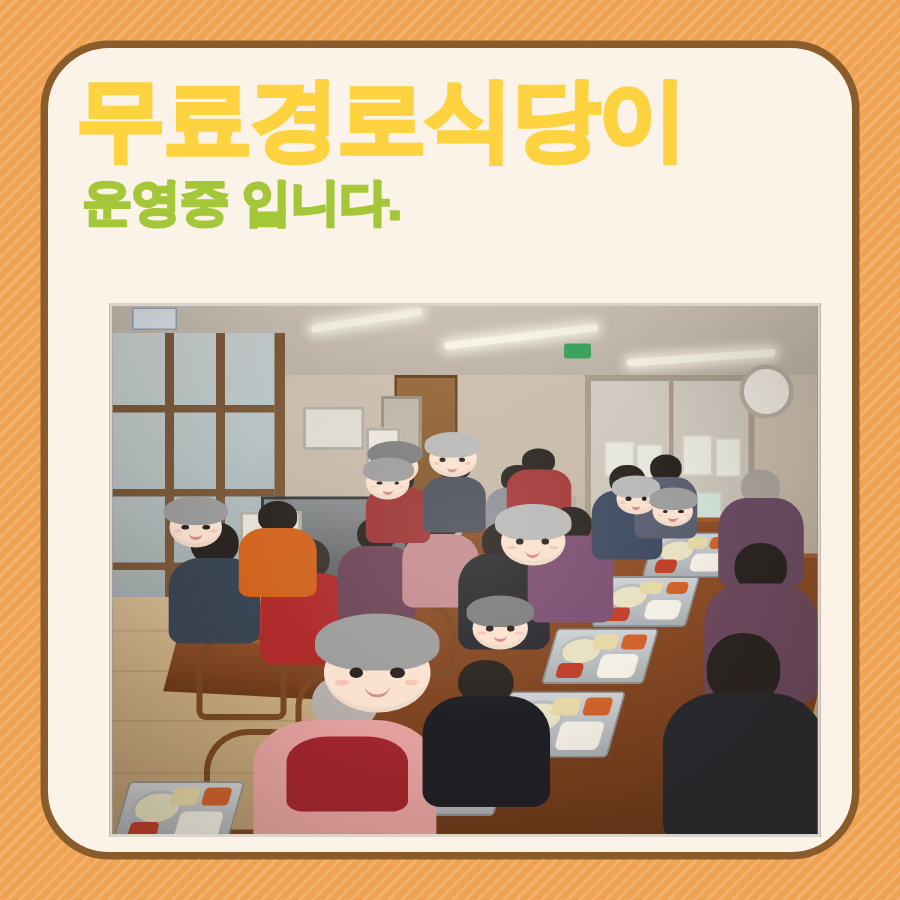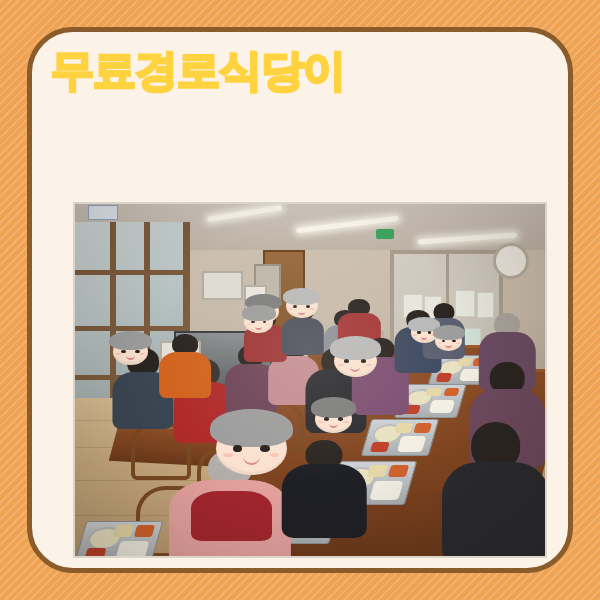--- a/index.html
+++ b/index.html
@@ -47,21 +47,21 @@
   
   #headline {
     position: absolute;
     left: 19px;
     top: 17px;
     width: 500px;
   }
   .title-main {
     margin: 0;
     font-family: "Liberation Sans", "DejaVu Sans", sans-serif;
-    font-size: 43px;
+    font-size: 59px;
     line-height: 1.02;
     font-weight: 900;
     letter-spacing: -1px;
     color: #ffd23f;
     -webkit-text-stroke: 3px #ffd23f;
     white-space: nowrap;
   }
   .title-sub {
     margin: 9px 0 0 4px;
     font-family: "Liberation Sans", "DejaVu Sans", sans-serif;
@@ -281,20 +281,21 @@
 </style>
 </head>
 <body>
 
 <div id="poster">
 
   <div id="card">
 
     <div id="headline">
       <div class="title-main">무료경로식당이</div>
+      <div class="title-sub">운영중 입니다.</div>
     </div>
 
     <div id="photo-frame">
       <div id="photo" aria-label="경로식당에서 어르신들이 긴 식탁에 둘러앉아 배식된 식판으로 식사하는 모습">
         <div class="scene">
 
           <div class="wall"></div>
           <div class="ceiling"></div>
           <div class="light-strip light-c"></div>
           <div class="light-strip light-a"></div>

